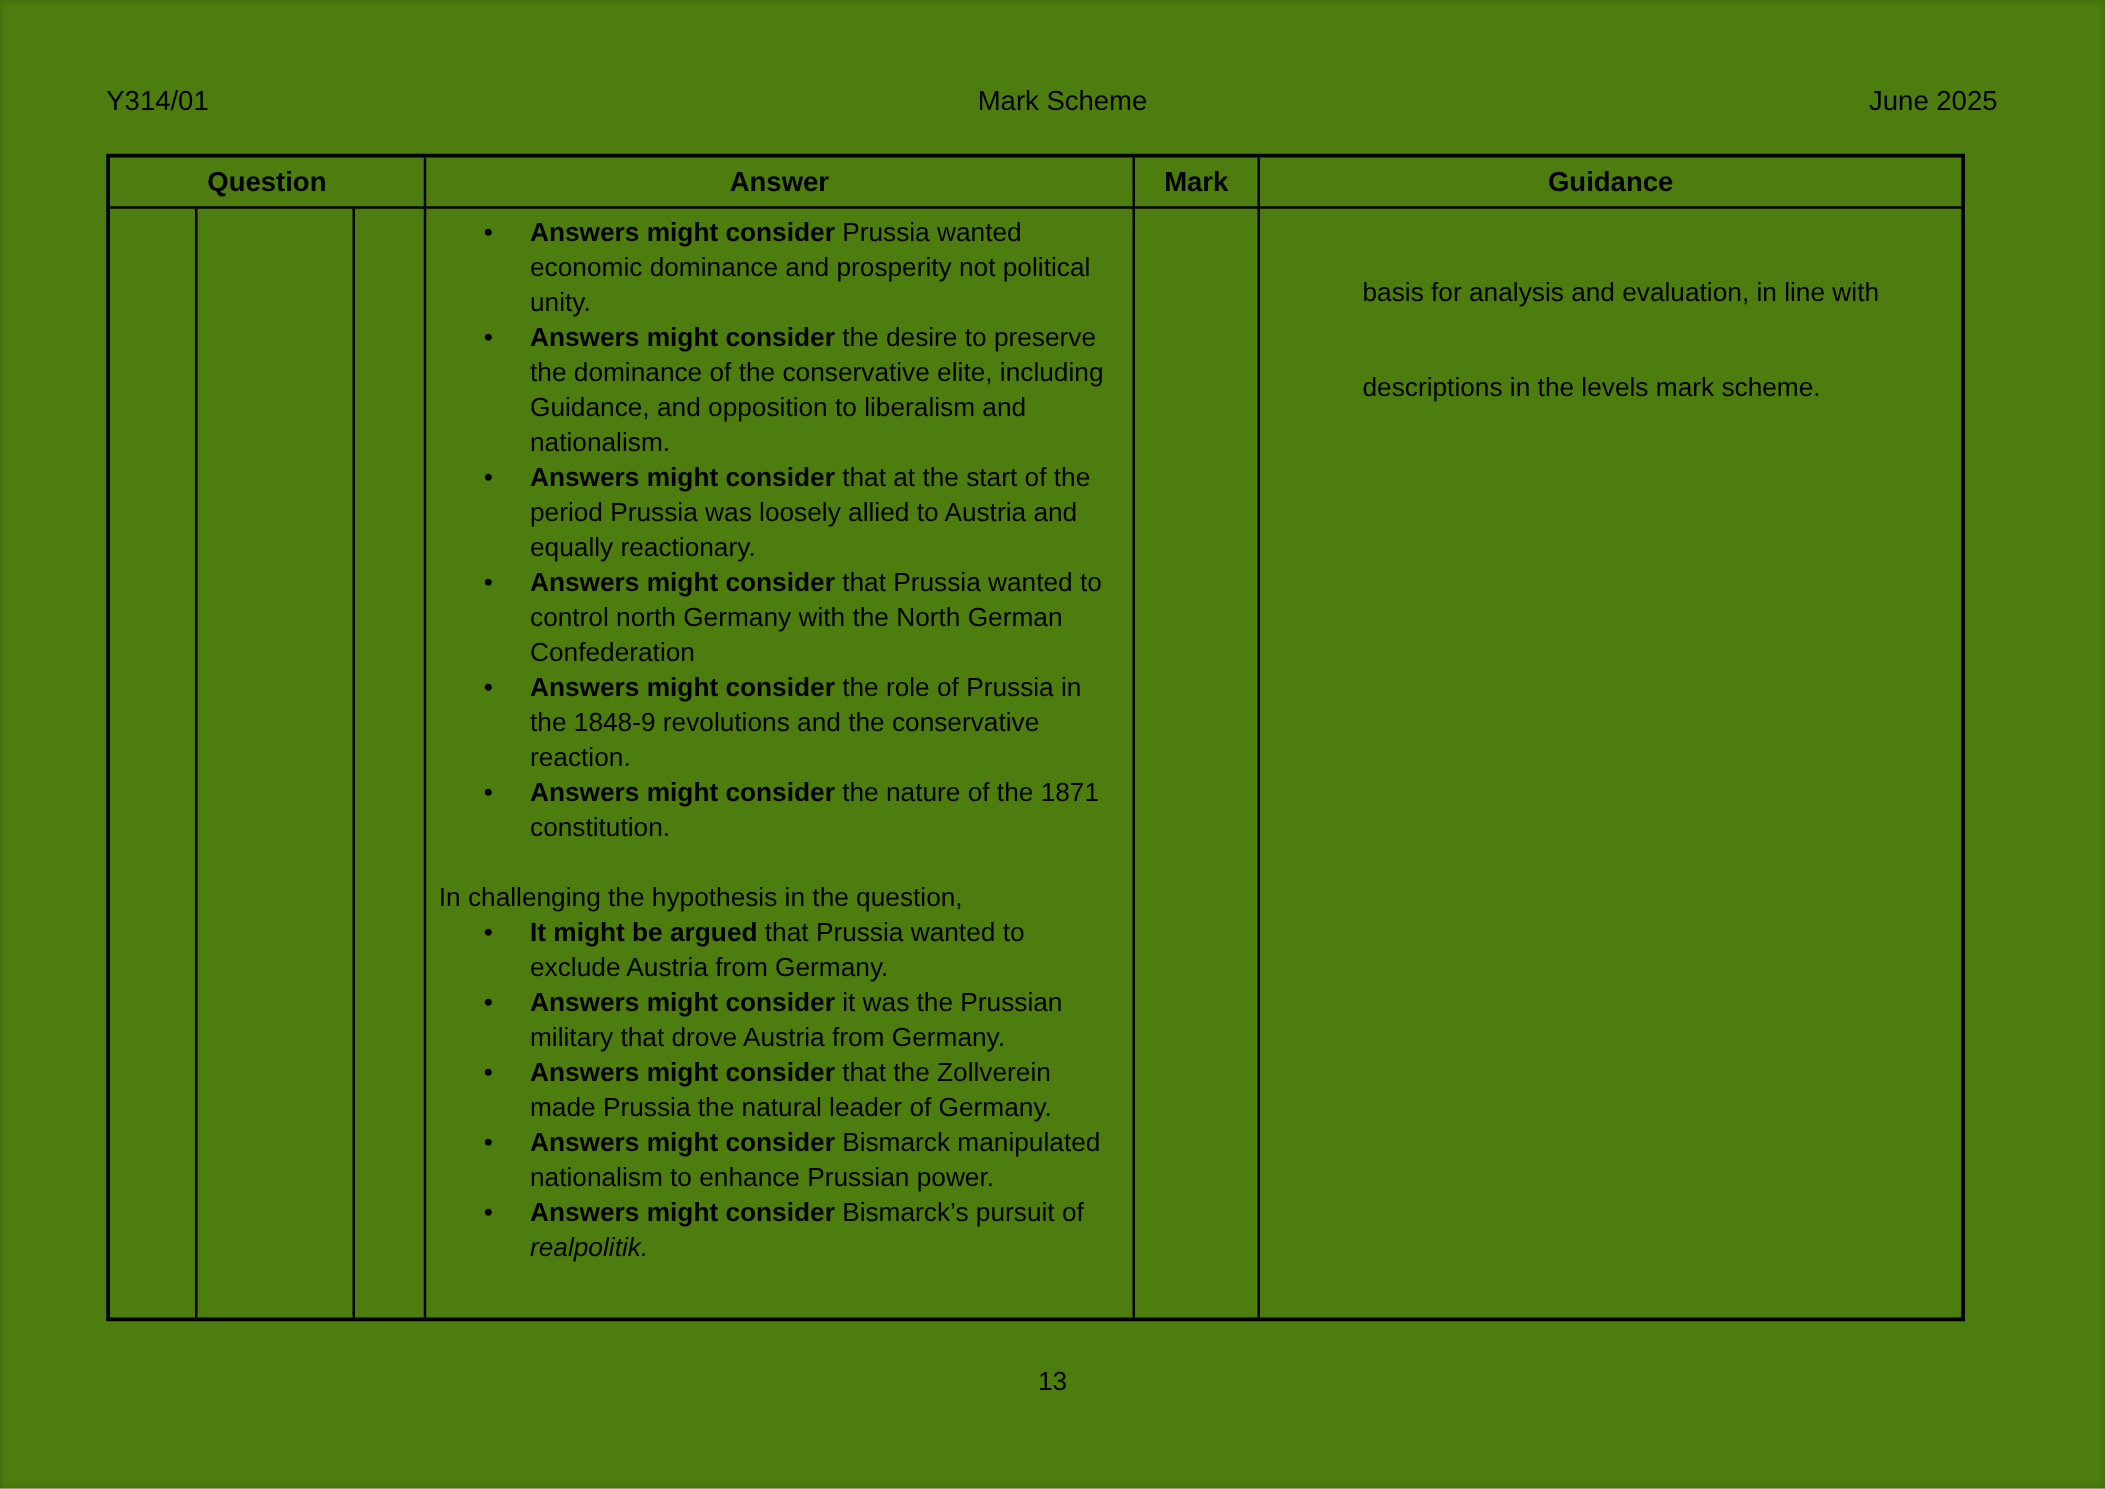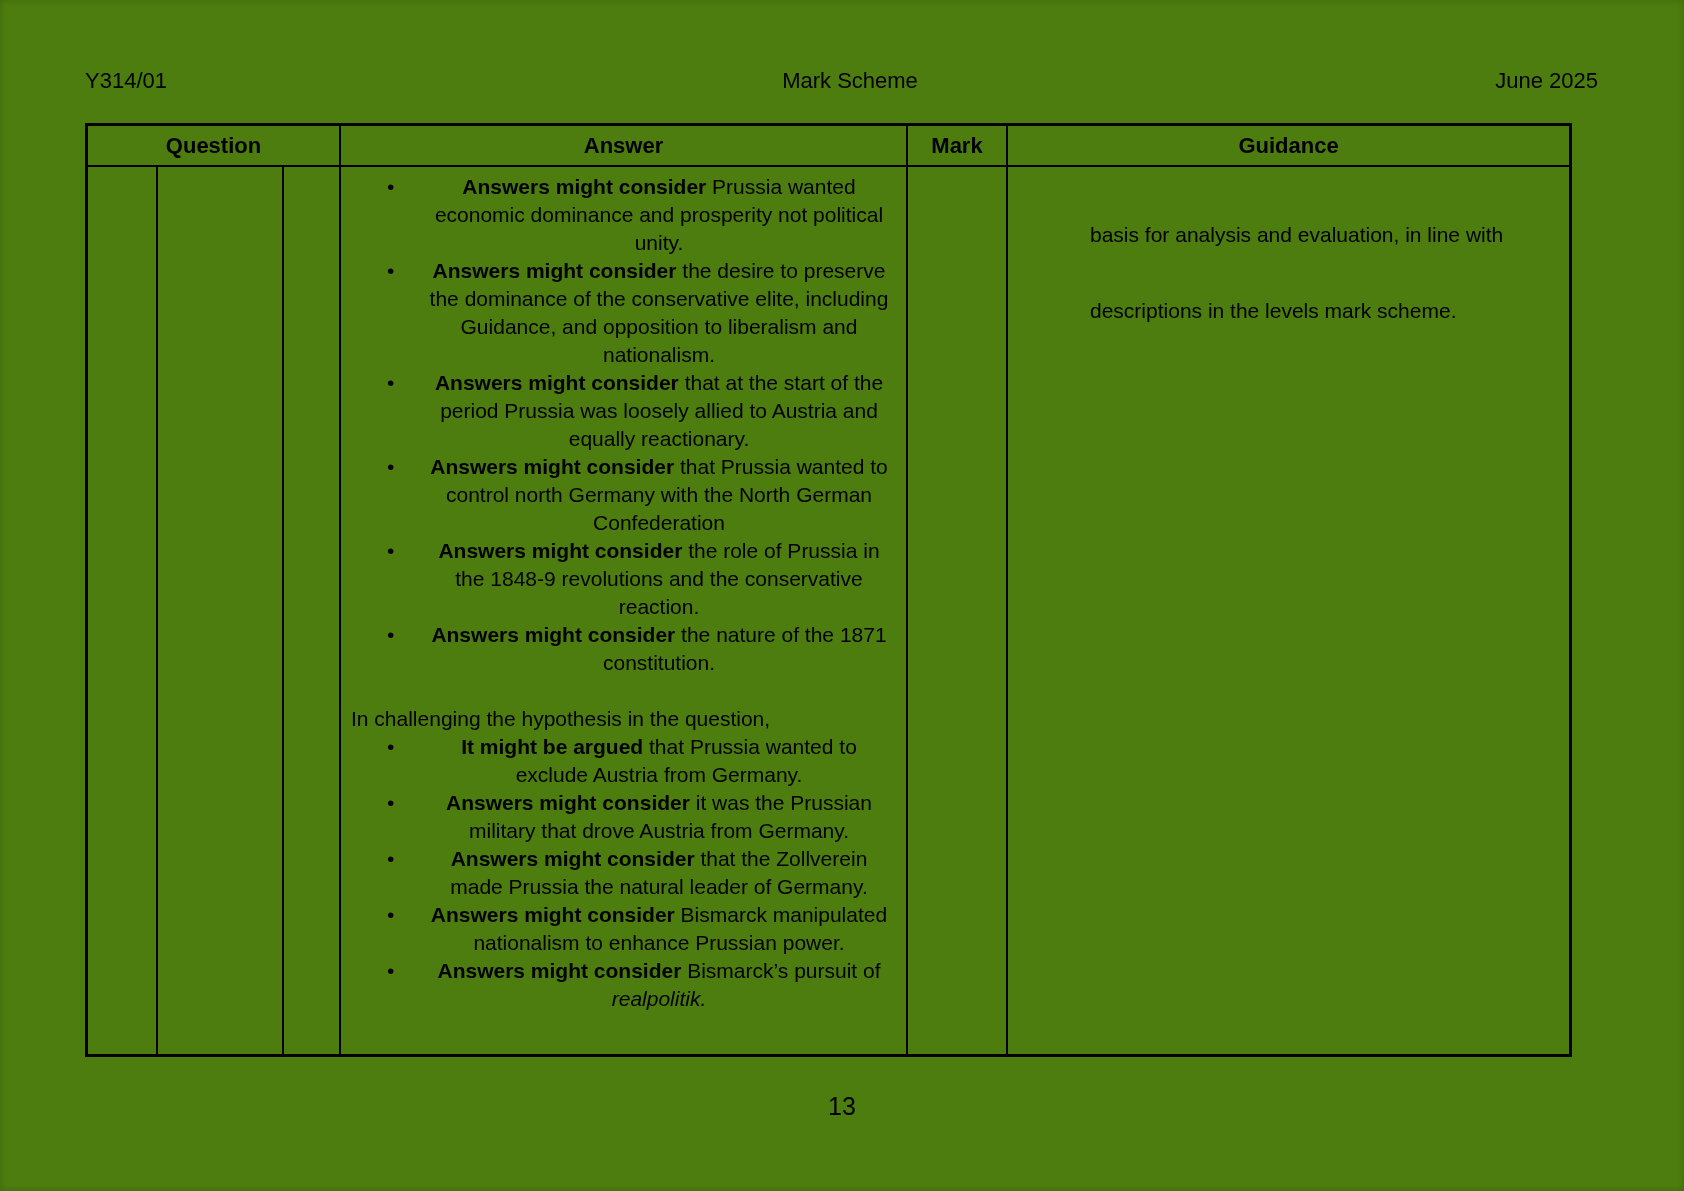--- a/index.html
+++ b/index.html
@@ -45,30 +45,30 @@
   .c-q2 { grid-column: 2; grid-row: 2; }
   .c-q3 { grid-column: 3; grid-row: 2; }
   .c-answer   { grid-column: 4; grid-row: 2; padding: 6px 12px 0 10px; }
   .c-mark     { grid-column: 5; grid-row: 2; }
   .c-guidance { grid-column: 6; grid-row: 2; padding: 6px 24px 0 82px; }
 
   
   .body-text { font-size: 21px; line-height: 28px; }
   .bullet { display: flex; margin-left: 36px; }
   .bullet .marker { flex: 0 0 37px; }
-  .bullet .btext  { flex: 1 1 auto; text-align: center; }
+  .bullet .btext  { flex: 1 1 auto; }
   .bullet b { font-weight: 700; }
   .bullet i { }
   .challenge-heading { font-weight: 400; margin-top: 28px; }
 
   
   .g-line { white-space: nowrap; margin-top: 48px; }
 
   
-  .page-footer { position: absolute; left: 0; right: 0; top: 1094px; text-align: center; font-size: 25px; line-height: 24px; }
+  .page-footer { position: absolute; left: 0; right: 0; top: 1094px; text-align: center; font-size: 21px; line-height: 24px; }
 </style>
 </head>
 <body>
 
 <div class="page">
 
   <div class="running-header">
     <span class="rh-left">Y314/01</span>
     <span class="rh-center">Mark Scheme</span>
     <span class="rh-right">June 2025</span>

